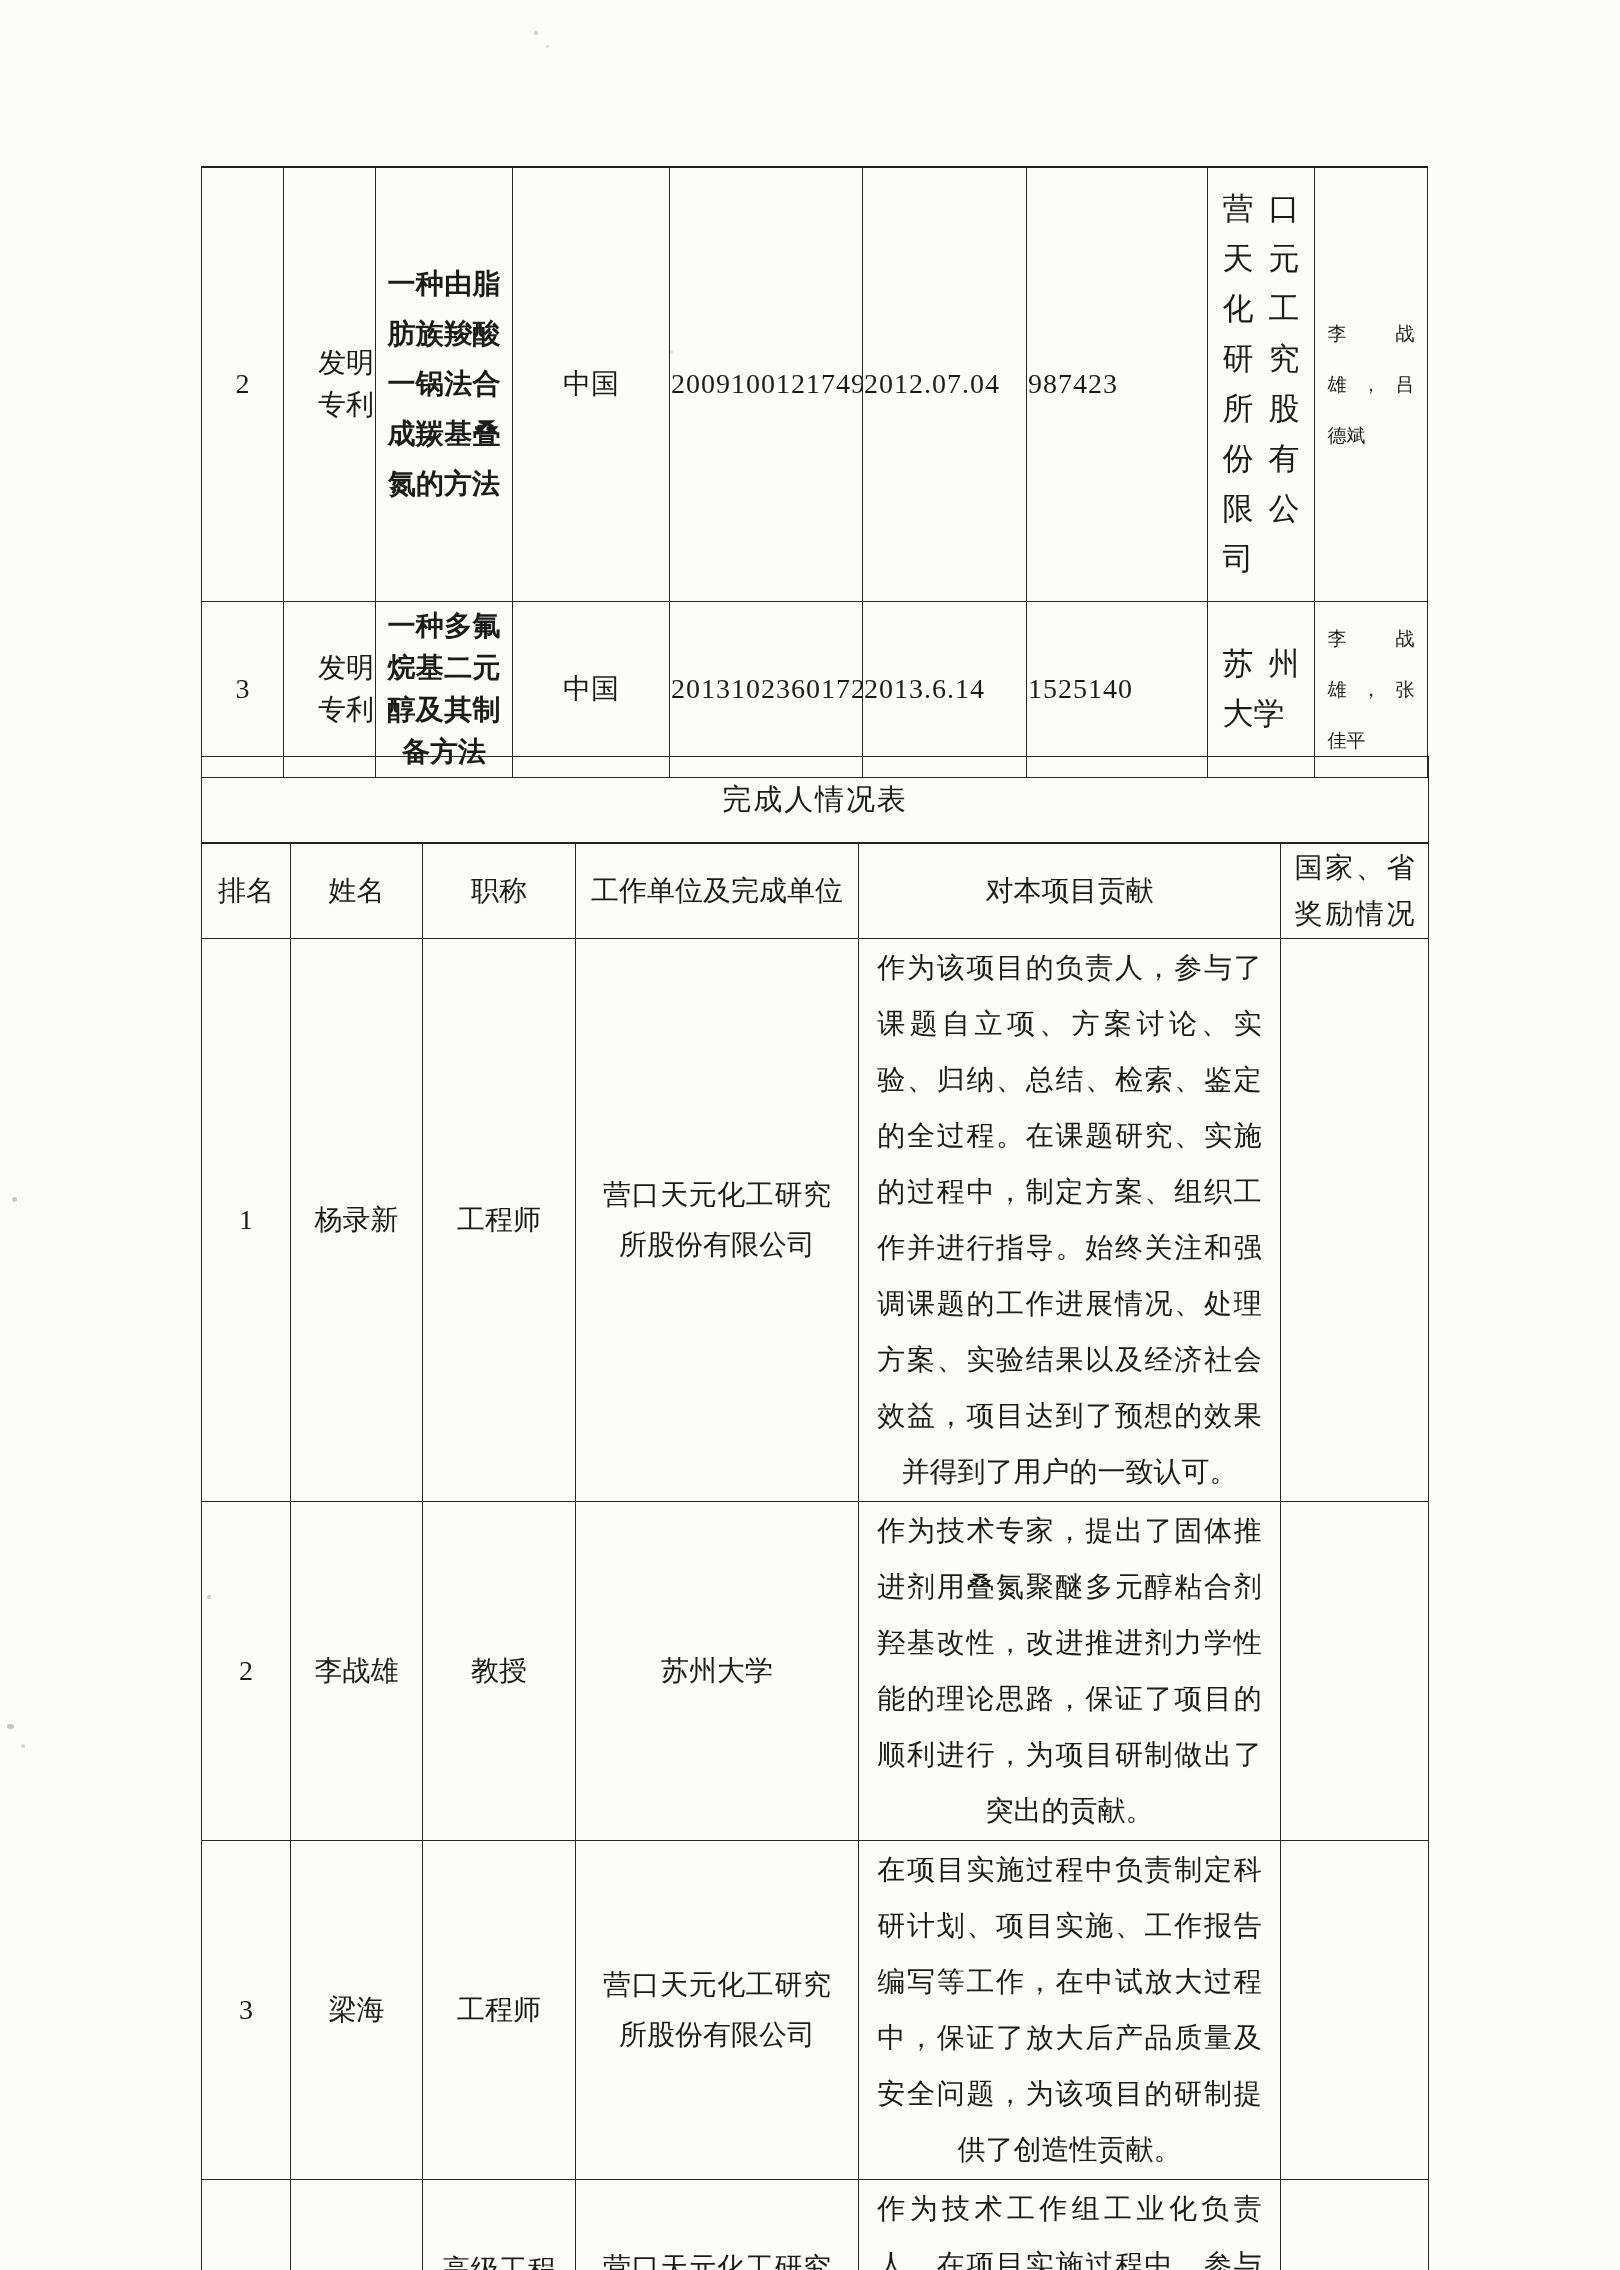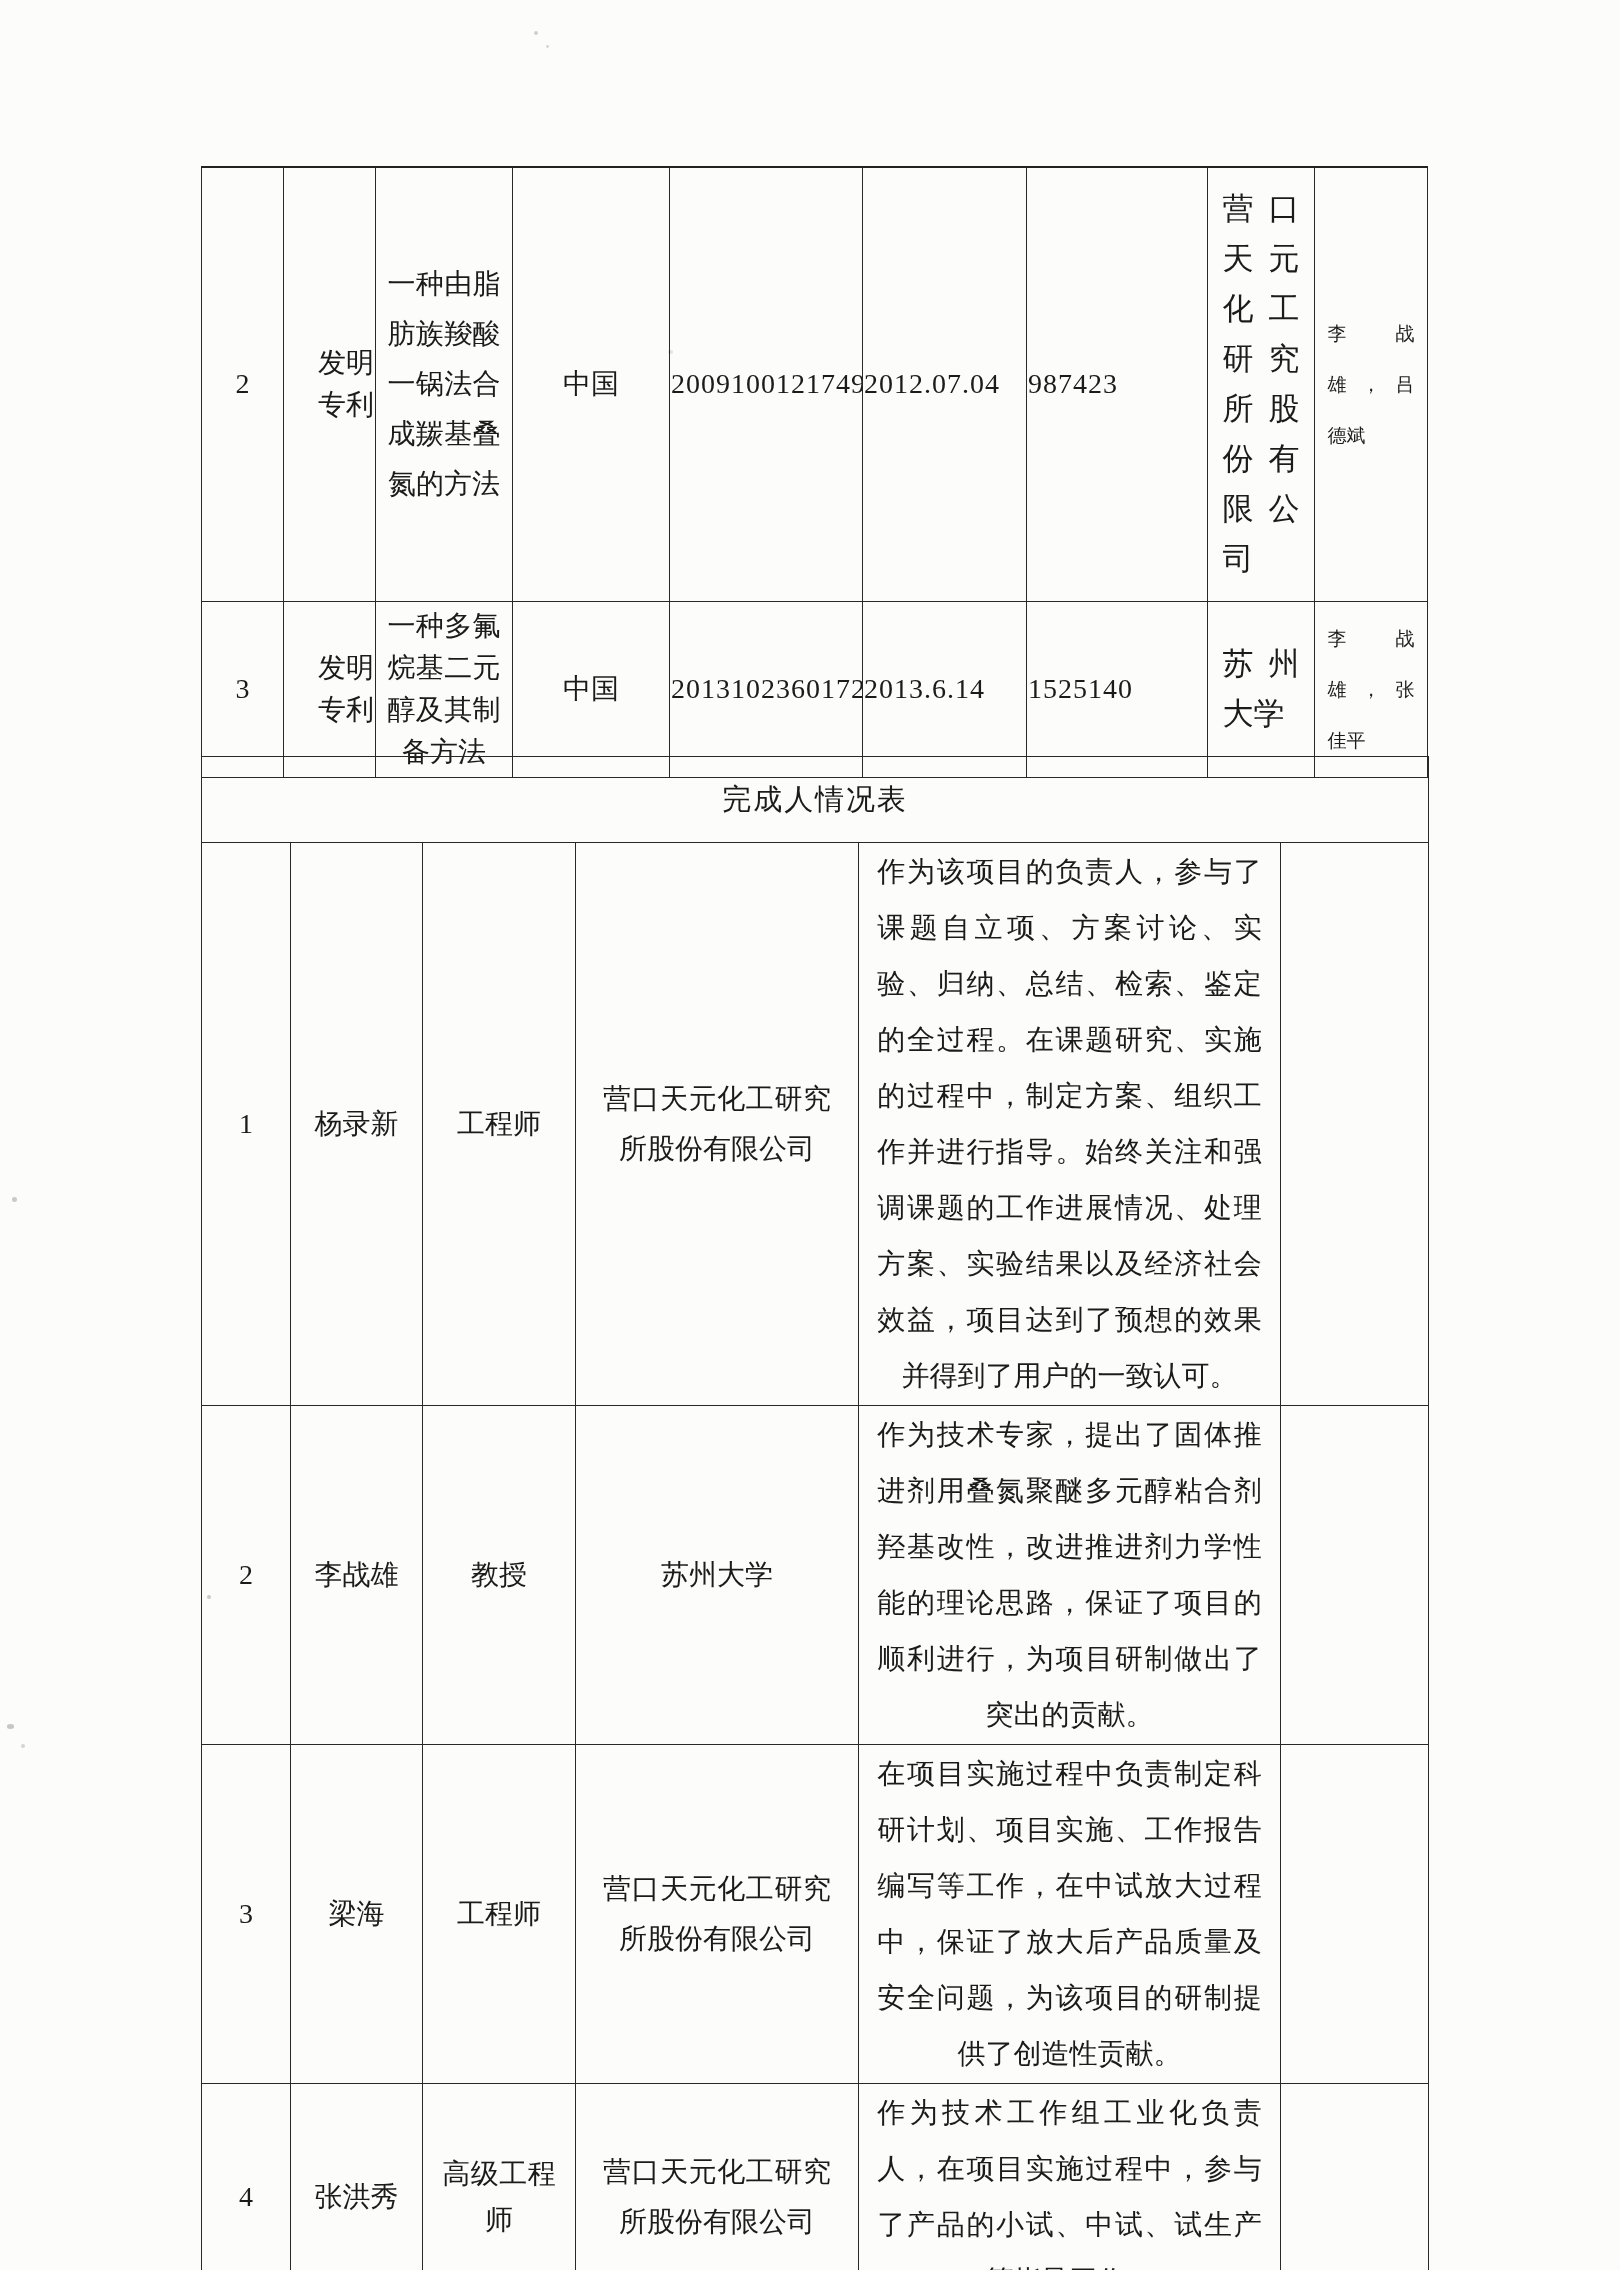--- a/index.html
+++ b/index.html
@@ -16,21 +16,21 @@
   td{border:1.9px solid #282828;vertical-align:middle;overflow:hidden;}
 
   
   .patents{position:absolute;left:201px;top:166px;width:1226px;}
   .patents{border-top:2.9px solid #222;}
   .patents td{font-size:28px;}
   .pt-r2 td{height:425px;}
   .pt-r3 td{height:167px;}
   .cell-center{text-align:center;}
   .num-cell{text-align:left;font-size:29px;letter-spacing:1px;white-space:nowrap;}
-  .pname{padding:0 11.6px;}
+  .pname{padding:0 11.6px;font-weight:bold;}
   .pt-r2 .pname div{line-height:50px;}
   .pt-r3 .pname div{line-height:42px;}
   .jline{text-align:justify;text-align-last:justify;}
   .jline.last-left{text-align-last:left;}
   .jline.last-center{text-align-last:center;}
   .type-cell div{line-height:42px;text-align:right;}
   .owner-cell{padding:3.9px 14.5px;}
   .owner-cell div{line-height:50px;font-size:31px;}
   .inv-cell{padding:0 12.6px;}
   .inv-cell div{line-height:51px;font-size:19px;}
@@ -148,20 +148,32 @@
         <col style="width:132px">
         <col style="width:153px">
       <col style="width:283px">
         <col style="width:422px">
         <col style="width:148px">
     </colgroup>
     <tbody>
         <tr class="tbl-title-row">
       <td colspan="6">完成人情况表</td>
     </tr>
+    <tr class="hdr-row">
+      <td>排名</td>
+      <td>姓名</td>
+      <td>职称</td>
+      <td>
+            <div class="hdr-wrap" style="text-align-last:center">工作单位及完成单位</div>
+          </td>
+      <td>对本项目贡献</td>
+      <td>
+            <div class="hdr-wrap">国家、省奖励情况</div>
+          </td>
+    </tr>
 
     <tr class="c-r1">
       <td class="rank-cell">1</td>
       <td class="name-cell">杨录新</td>
       <td class="title-cell">工程师</td>
       <td class="org-cell">营口天元化工研究所股份有限公司</td>
       <td class="contrib-cell">作为该项目的负责人，参与了课题自立项、方案讨论、实验、归纳、总结、检索、鉴定的全过程。在课题研究、实施的过程中，制定方案、组织工作并进行指导。始终关注和强调课题的工作进展情况、处理方案、实验结果以及经济社会效益，项目达到了预想的效果并得到了用户的一致认可。</td>
       <td class="award-cell"></td>
     </tr>
 

